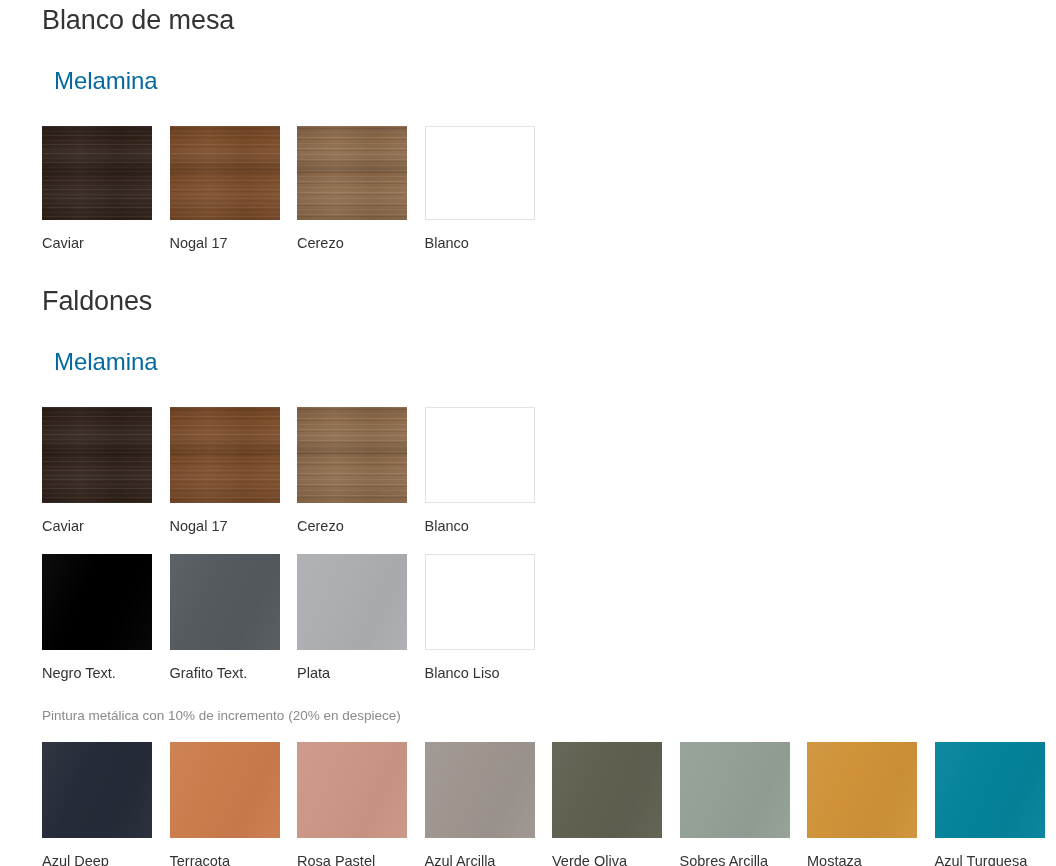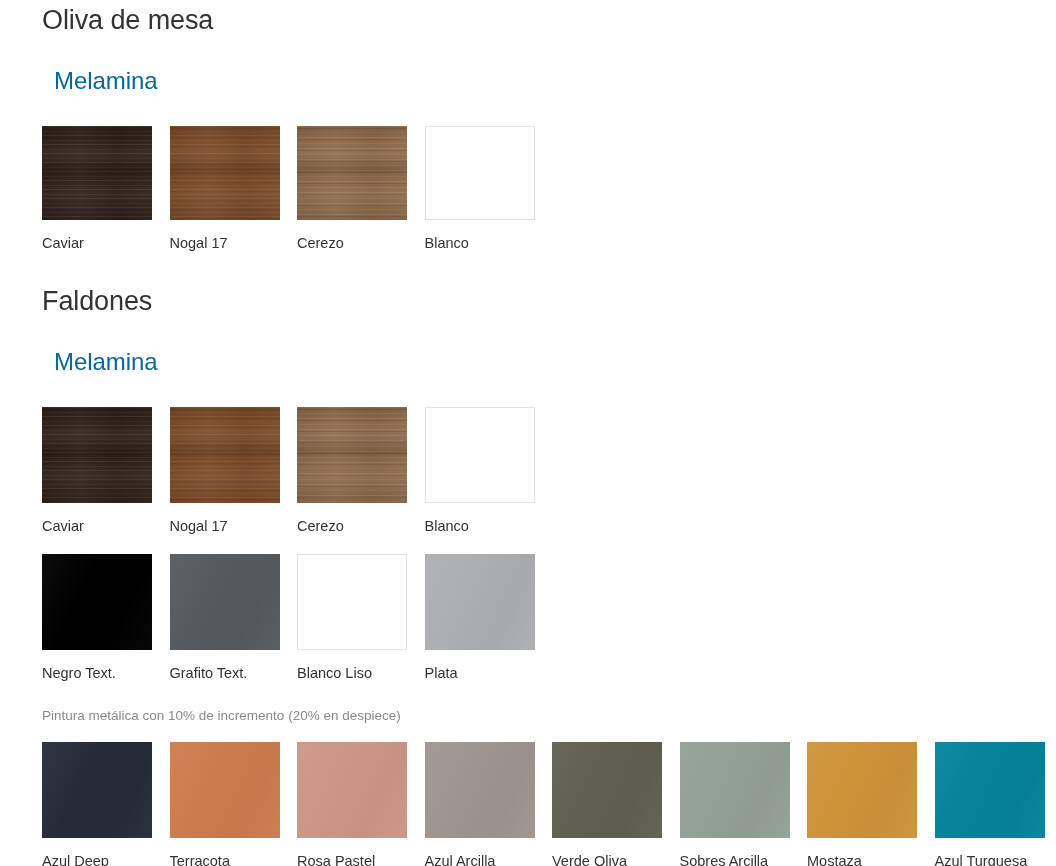--- a/index.html
+++ b/index.html
@@ -157,21 +157,21 @@
 
   .colors-row { padding-top: 18px; align-items: center; }
   .colors-row .chip { height: 96px; }
 </style>
 </head>
 <body>
 
 <div class="page">
 
   <section>
-    <h2 class="section-title">Oliva de mesa</h2>
+    <h2 class="section-title">Blanco de mesa</h2>
 
     <h3 class="sub-title">Melamina</h3>
 
     <div class="swatch-row">
       <div class="swatch">
         <div class="chip wood" style="background-color: rgb(47, 32, 24);"></div>
         <div class="swatch-label">Caviar</div>
       </div>
       <div class="swatch">
         <div class="chip wood" style="background-color: rgb(122, 74, 39);"></div>
@@ -216,27 +216,27 @@
     <div class="swatch-row">
       <div class="swatch">
         <div class="chip metal tall" style="background-color: rgb(0, 0, 0);"></div>
         <div class="swatch-label">Negro Text.</div>
       </div>
       <div class="swatch">
         <div class="chip metal tall" style="background-color: rgb(85, 90, 94);"></div>
         <div class="swatch-label">Grafito Text.</div>
       </div>
       <div class="swatch">
+        <div class="chip metal tall" style="background-color: rgb(172, 174, 178);"></div>
+        <div class="swatch-label">Plata</div>
+      </div>
+      <div class="swatch">
         <div class="chip outlined tall" style="background-color: rgb(255, 255, 255);"></div>
         <div class="swatch-label">Blanco Liso</div>
       </div>
-      <div class="swatch">
-        <div class="chip metal tall" style="background-color: rgb(172, 174, 178);"></div>
-        <div class="swatch-label">Plata</div>
-      </div>
     </div>
 
     <p class="note">Pintura metálica con 10% de incremento (20% en despiece)</p>
 
     <div class="swatch-row colors-row">
       <div class="swatch">
         <div class="chip metal" style="background-color: rgb(37, 43, 56);"></div>
         <div class="swatch-label">Azul Deep</div>
       </div>
       <div class="swatch">

